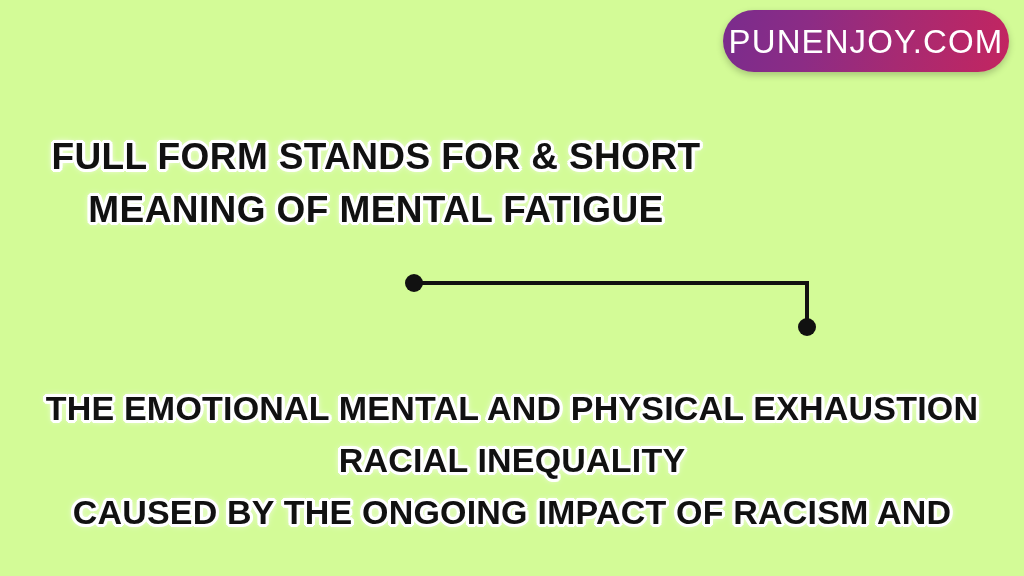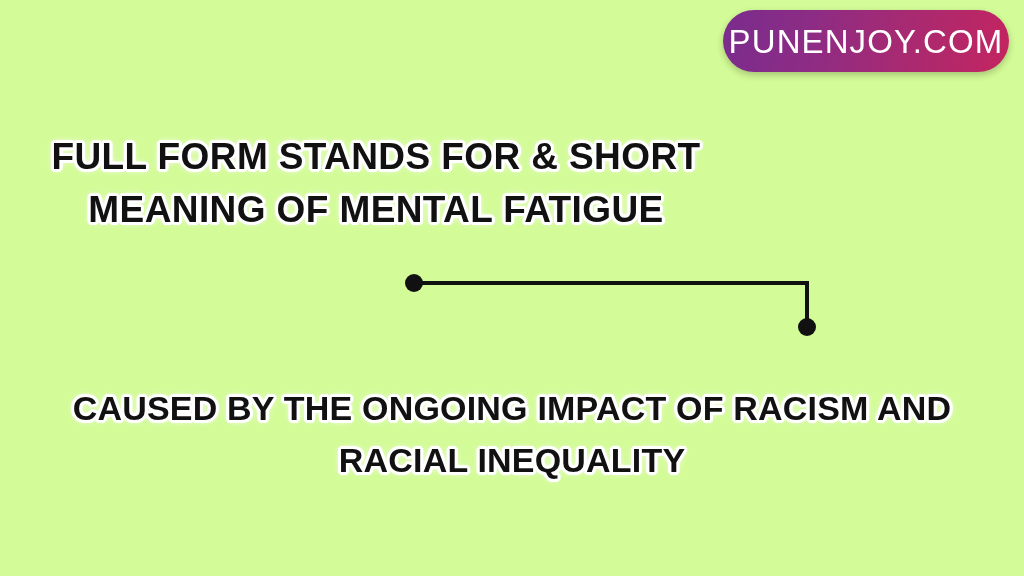--- a/index.html
+++ b/index.html
@@ -117,17 +117,18 @@
     <div class="hl-line outlined">MEANING OF MENTAL FATIGUE</div>
   </div>
 
   <svg id="connector" viewBox="0 0 428 78">
     <path d="M 16 17 L 409 17 L 409 61" fill="none" stroke="#111111" stroke-width="4" stroke-linecap="butt" stroke-linejoin="miter"></path>
     <circle cx="16" cy="17" r="9" fill="#111111"></circle>
     <circle cx="409" cy="61" r="9" fill="#111111"></circle>
   </svg>
 
   <div id="definition">
+    <div class="def-line outlined">THE EMOTIONAL MENTAL AND PHYSICAL EXHAUSTION</div>
+    <div class="def-line outlined">RACIAL INEQUALITY</div>
     <div class="def-line outlined">CAUSED BY THE ONGOING IMPACT OF RACISM AND</div>
-    <div class="def-line outlined">RACIAL INEQUALITY</div>
   </div>
 
 </div>
 
 </body></html>

